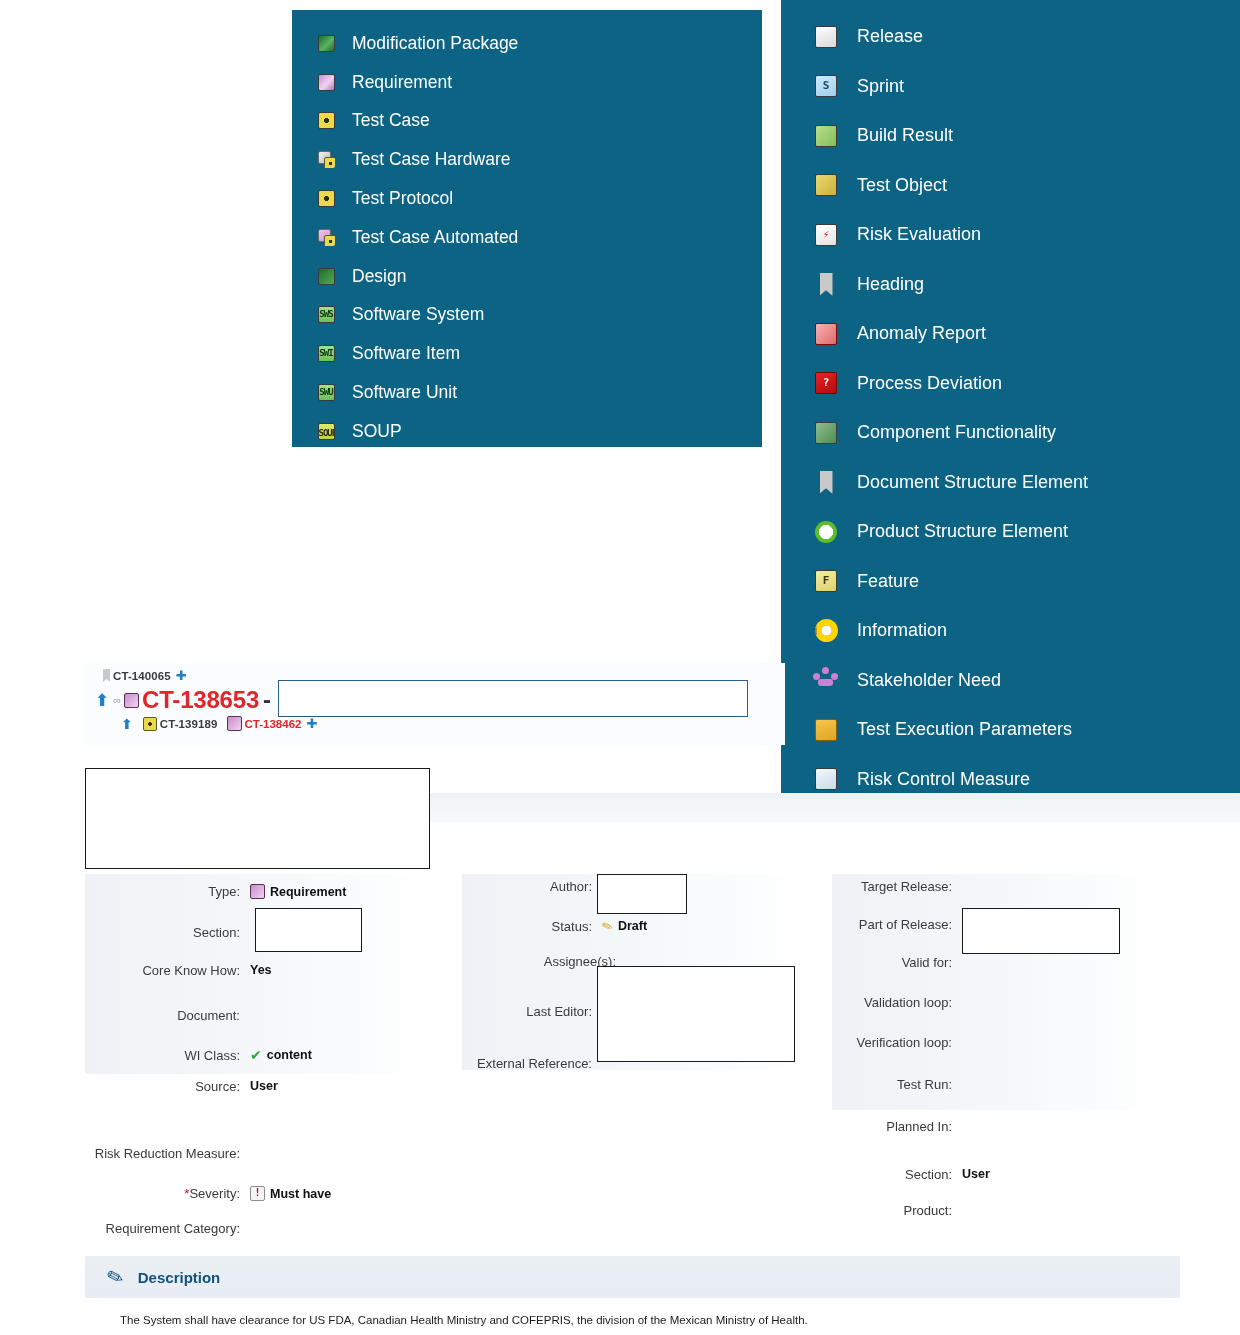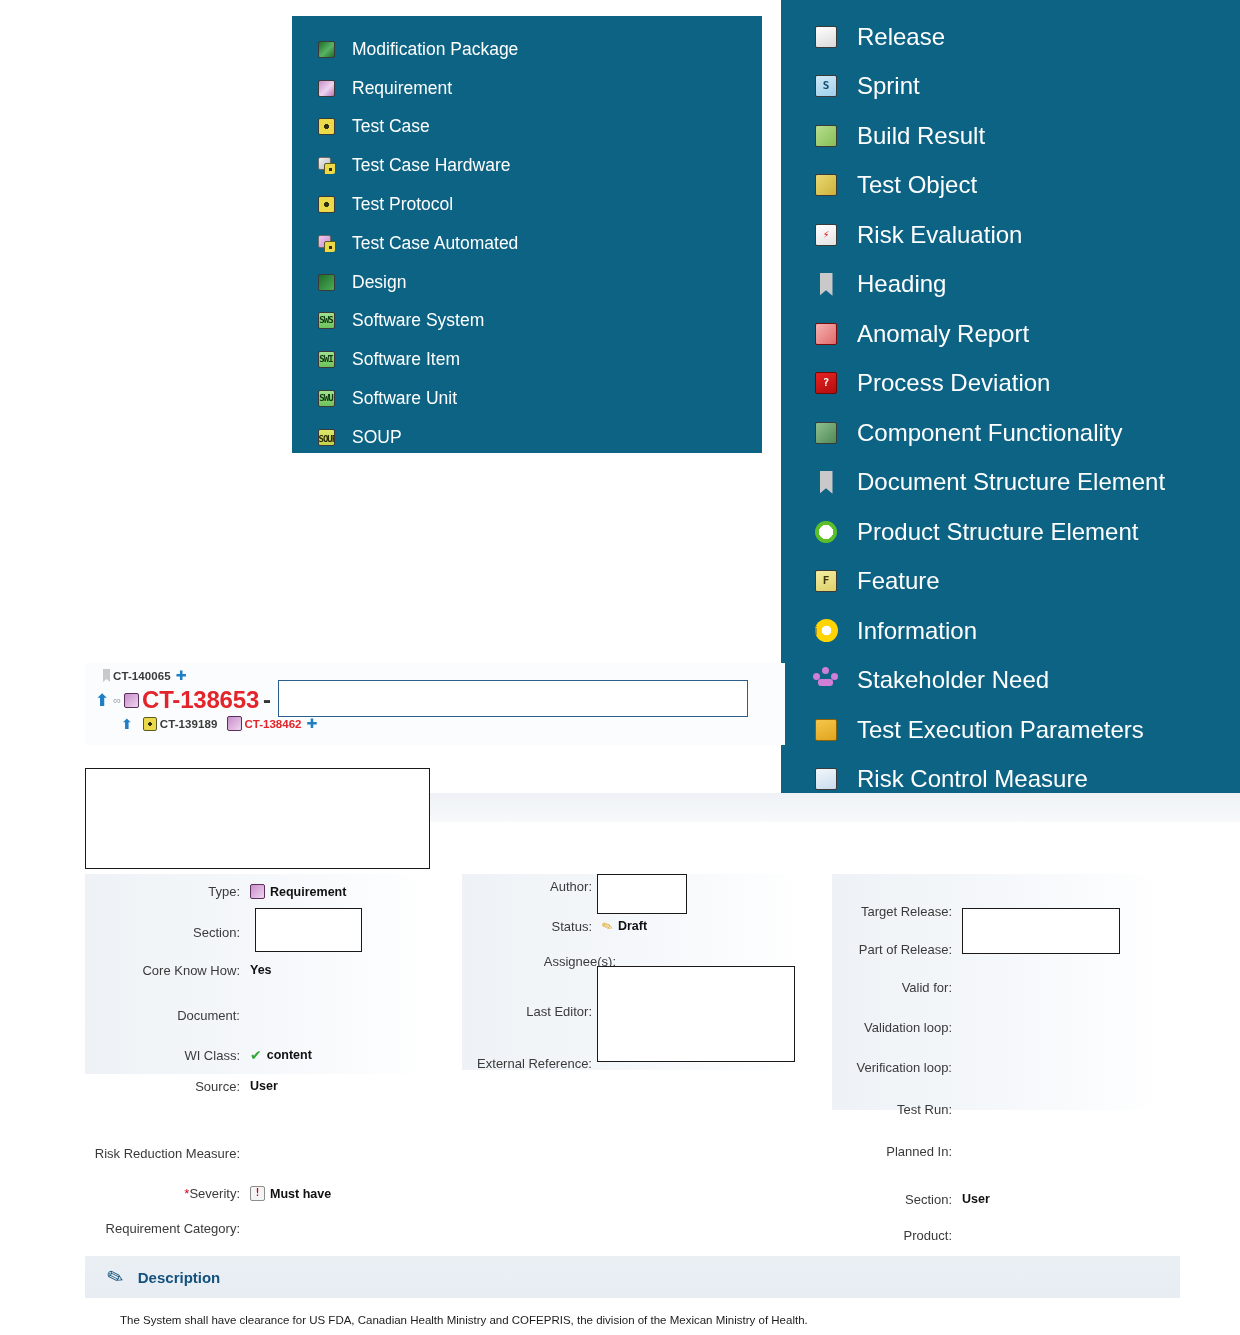--- a/index.html
+++ b/index.html
@@ -8,21 +8,21 @@
     font-family:"Liberation Sans","DejaVu Sans",sans-serif;
     overflow:hidden;
   }
 
   
   .menu-panel{
     position:absolute;
     background:#0d6384;
     box-sizing:border-box;
   }
-  #left-menu{ left:292px; top:16px; width:470px; height:437px; padding:14px 0 10px 0;}
+  #left-menu{ left:292px; top:10px; width:470px; height:437px; padding:14px 0 10px 0;}
   #right-menu{ left:781px; top:0px;  width:459px; height:803px; padding:12px 0 14px 0;}
 
   .menu-item{
     display:flex;align-items:center;
     cursor:pointer;
     box-sizing:border-box;
   }
   #left-menu .menu-item{ height:38.8px; padding-left:24px; }
   #right-menu .menu-item{ height:49.5px; padding-left:32px; }
 
@@ -32,21 +32,21 @@
   }
   #left-menu .mi-icon{ width:20px;height:20px;margin-right:16px;}
   #right-menu .mi-icon{ width:26px;height:26px;margin-right:18px;}
 
   .mi-label{
     color:#ffffff;
     white-space:nowrap;
     font-weight:400;
   }
   #left-menu .mi-label{ font-size:17.5px; }
-  #right-menu .mi-label{ font-size:24px; }
+  #right-menu .mi-label{ font-size:18px; }
 
   
   .ico{
     display:block;box-sizing:border-box;
     border:1px solid #3a3a3a;
     border-radius:2px;
     font-family:"DejaVu Sans Mono","Liberation Mono",monospace;
     font-weight:bold;
     text-align:center;
     overflow:hidden;
@@ -135,21 +135,21 @@
                background:linear-gradient(90deg,#eef2f6 0%,#f8fafc 70%,#ffffff 100%);}
   #band-m1    {left:462px;top:874px;width:345px;height:196px;
                background:linear-gradient(90deg,#eef2f6 0%,#f8fafc 70%,#ffffff 100%);}
   #band-r1    {left:832px;top:874px;width:330px;height:236px;
                background:linear-gradient(90deg,#eef2f6 0%,#f8fafc 70%,#ffffff 100%);}
 
   
   .fcol{position:absolute;}
   #col-left  {left:85px; top:884px;width:345px;}
   #col-mid   {left:462px;top:879px;width:345px;}
-  #col-right {left:832px;top:904px;width:330px;}
+  #col-right {left:832px;top:879px;width:330px;}
 
   .frow{display:flex;align-items:flex-start;}
   .flabel{
     text-align:right;font-size:13px;color:#3a3a3a;
     padding-right:10px;box-sizing:border-box;white-space:nowrap;
   }
   #col-left  .flabel{width:165px;}
   #col-mid   .flabel{width:140px;}
   #col-right .flabel{width:130px;}
   .fvalue{font-size:12.5px;color:#111;font-weight:bold;display:flex;align-items:center;gap:5px;white-space:nowrap;}

